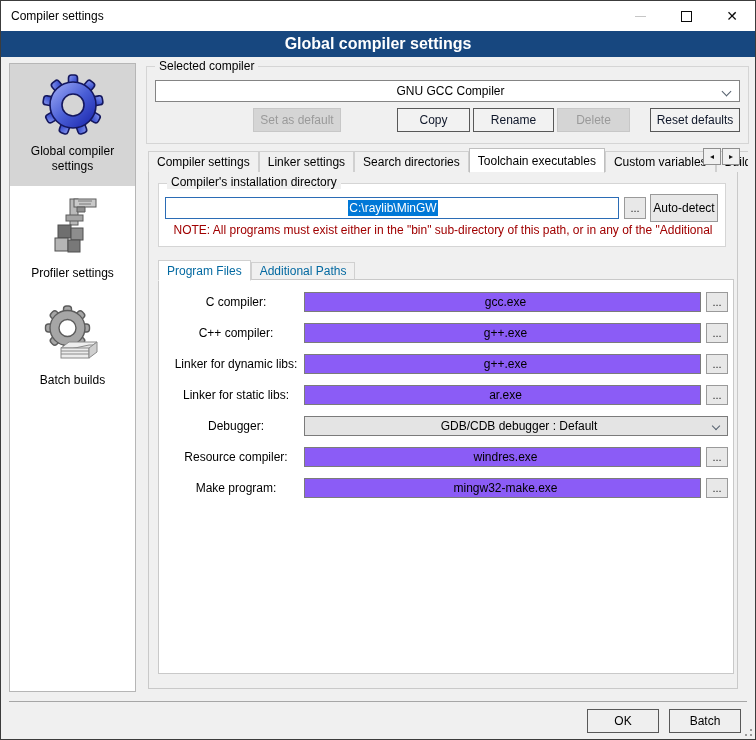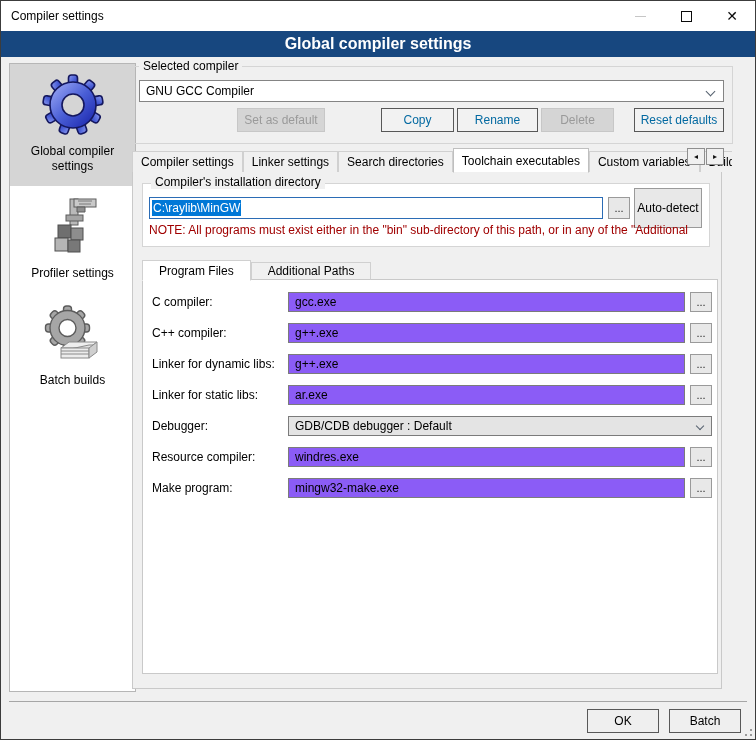--- a/index.html
+++ b/index.html
@@ -21,30 +21,30 @@
   .content { position:absolute; top:56px; left:0; right:0; bottom:0; background:#f0f0f0; }
 
   
   .sidebar { position:absolute; left:8px; top:6px; width:127px; height:629px; background:#ffffff; border:1px solid #b6b6b6; overflow:hidden; }
   .side-item { display:flex; flex-direction:column; align-items:center; padding:9px 3px 12px 3px; cursor:default; }
   .side-item.selected { background:#d5d5d5; }
   .side-item .ic { width:64px; height:64px; }
   .side-item .lbl { margin-top:7px; font-size:12px; text-align:center; line-height:15px; color:#000; }
 
   
-  .main { position:absolute; left:129px; top:0; width:603px; height:644px; }
+  .main { position:absolute; left:145px; top:0; width:603px; height:644px;text-align:center; }
 
   .groupbox { position:relative; border:1px solid #d5d5d5; }
   .legend { position:absolute; top:-8px; left:8px; background:#f0f0f0; padding:0 4px; font-size:12px; color:#000; }
 
   .sel-group { margin-top:9px; height:78px; }
   .combo { position:relative; margin:13px 8px 0 8px; height:22px; background:#fff; border:1px solid #848484; font-size:12px; line-height:20px; padding-left:6px; color:#000; }
   .chev { position:absolute; right:9px; top:7px; width:7px; height:7px; border-right:1.5px solid #55606e; border-bottom:1.5px solid #55606e; transform:rotate(45deg); transform-origin:center; }
   .btnrow { display:flex; align-items:center; margin:6px 8px 0 8px; height:24px; }
-  .btn { height:24px; background:#f2f2f2; border:1px solid #585858; font-size:12px; color:#0369a1; display:flex; align-items:center; justify-content:center; }
+  .btn { height:24px; background:#f2f2f2; border:1px solid #585858; font-size:12px; color:#0f172a; display:flex; align-items:center; justify-content:center; }
   .btn.disabled { background:#d5d5d5; border-color:#c7c7c7; color:#9a9a9a; }
   .b-setdef { width:88px; margin-left:98px; }
   .b-copy { width:73px; margin-left:56px; }
   .b-rename { width:81px; margin-left:3px; }
   .b-delete { width:73px; margin-left:3px; }
   .b-reset { width:90px; margin-left:auto; }
 
   
   .tabrow { position:absolute; top:90px; left:2px; right:0; height:25px; display:flex; align-items:flex-end; z-index:2; }
   .tab { height:21px; padding:0 8px; font-size:12px; line-height:20px; background:#f0f0f0; border:1px solid #d0d0d0; border-bottom:none; white-space:nowrap; color:#000; }
@@ -55,26 +55,26 @@
 
   .tabpanel { position:absolute; top:114px; left:2px; width:590px; height:518px; border:1px solid #c9c9c9; background:#f0f0f0; z-index:1; }
 
   
   .dir-group { position:absolute; top:11px; left:9px; width:568px; height:64px; background:#ffffff; border:1px solid #d5d5d5; }
   .dir-group .legend { background:#f0f0f0; top:-9px; }
   .dir-row { display:flex; align-items:center; margin:13px 6px 0 6px; height:22px; }
   .dir-input { width:454px; height:22px; border:1px solid #2b6cb5; background:#fff; font-size:12px; line-height:20px; padding-left:2px; overflow:hidden; white-space:nowrap; }
   .dir-input .selected-text { background:#0078d7; color:#ffffff; padding:1px 1px; }
   .mini-btn { width:22px; height:22px; margin-left:5px; background:#e8e8e8; border:1px solid #9a9a9a; font-size:11px; color:#222; display:flex; align-items:center; justify-content:center; line-height:1; }
-  .autodetect { width:68px; height:40px; margin-left:4px; background:#e8e8e8; border:1px solid #9a9a9a; font-size:12px; color:#000; display:flex; align-items:center; justify-content:center; }
+  .autodetect { width:68px; height:28px; margin-left:4px; background:#e8e8e8; border:1px solid #9a9a9a; font-size:12px; color:#000; display:flex; align-items:center; justify-content:center; }
   .note { margin:4px 0 0 6px; font-size:12px; color:#a00000; white-space:nowrap; overflow:hidden; width:556px; }
 
   
   .subtabrow { position:absolute; top:87px; left:9px; height:21px; display:flex; align-items:flex-end; z-index:2; }
-  .subtab { height:18px; padding:0 16px; font-size:12px; line-height:17px; background:#f0f0f0; border:1px solid #d0d0d0; border-bottom:1px solid #c9c9c9; white-space:nowrap; color:#000000; }
+  .subtab { height:18px; padding:0 8px; font-size:12px; line-height:17px; background:#f0f0f0; border:1px solid #d0d0d0; border-bottom:1px solid #c9c9c9; white-space:nowrap; color:#0369a1; }
   .subtab.active { height:21px; line-height:20px; background:#ffffff; border-bottom:1px solid #ffffff; margin-bottom:-1px; }
   .innerpanel { position:absolute; top:107px; left:9px; width:576px; height:395px; background:#ffffff; border:1px solid #c9c9c9; z-index:1; }
 
   .frow { display:flex; align-items:center; margin:11px 0 0 9px; height:20px; }
   .frow.first { margin-top:12px; }
   .flabel { flex:0 0 136px; font-size:12px; color:#000; }
   .finput { width:397px; height:20px; border:1px solid #7b7b7b; background:#8b5cf6; font-size:12px; line-height:18px; padding-left:6px; white-space:nowrap; overflow:hidden; }
   .fbrowse { width:22px; height:20px; margin-left:5px; background:#e8e8e8; border:1px solid #9a9a9a; font-size:11px; color:#222; display:flex; align-items:center; justify-content:center; line-height:1; }
   .fselect { position:relative; width:424px; height:20px; border:1px solid #7b7b7b; background:#e4e4e4; font-size:12px; line-height:18px; padding-left:6px; }
   .fselect .chev { top:6px; right:8px; width:6px; height:6px; }

